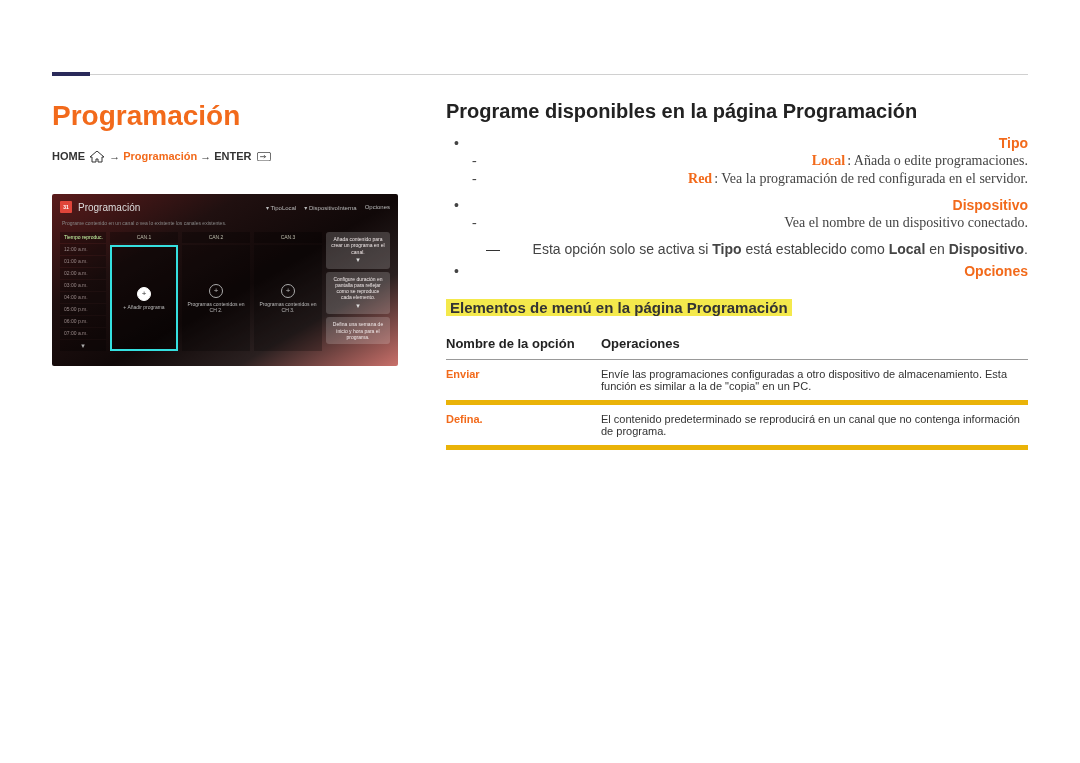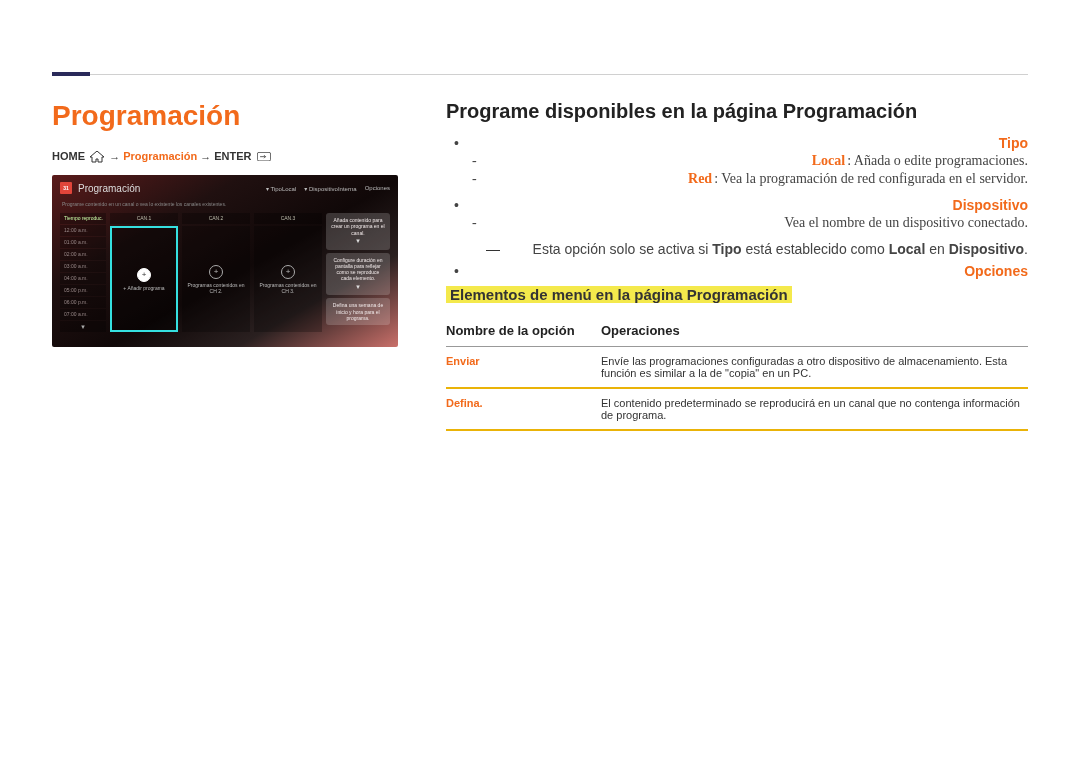--- a/index.html
+++ b/index.html
@@ -4,21 +4,21 @@
 <style>
 * { box-sizing: border-box; margin: 0; padding: 0; }
 body { font-family: "Segoe UI", Arial, sans-serif; color: #333; background: #fff; }
 .page { width: 1080px; height: 616px; padding: 46px 52px 0 52px; position: relative; }
 .top-rule { position: absolute; top: 74px; left: 52px; right: 52px; height: 1px; background: #d0d0d0; }
 .top-rule::before { content: ""; position: absolute; left: 0; top: -2px; width: 38px; height: 4px; background: #2a2a5a; }
 .cols { display: flex; gap: 48px; margin-top: 54px; }
 .left { width: 346px; flex: none; }
 .right { flex: 1; }
 .h1 { font-size: 28px; font-weight: 600; color: #f26a1b; margin-bottom: 18px; }
-.breadcrumb { font-size: 11px; font-weight: 700; margin-bottom: 12px; }
+.breadcrumb { font-size: 11px; font-weight: 700; margin-bottom: 31px; }
 .breadcrumb .red { color: #f26a1b; }
 .bc-icon { display: inline-block; width: 14px; height: 12px; vertical-align: middle; margin: 0 2px; }
 
 .mock { width: 346px; height: 172px; border-radius: 2px; overflow: hidden; position: relative;
   background: linear-gradient(150deg, #5a1b1b 0%, #201010 30%, #100808 55%, #2a2020 75%, #c9706a 100%); color: #ccc; font-size: 6px; }
 .mock-header { display: flex; align-items: center; gap: 6px; padding: 7px 8px; color: #ddd; }
 .mock-header .ico { width: 12px; height: 12px; background: #e0453a; border-radius: 1px; display: inline-flex; align-items: center; justify-content: center; font-size: 5px; color: #fff; font-weight: 700; }
 .mock-title { font-size: 10px; color: #ddd; }
 .mock-hright { margin-left: auto; display: flex; gap: 8px; font-size: 6px; color: #bbb; }
 .mock-sub { font-size: 5px; color: #888; padding: 0 10px 6px 10px; }
@@ -45,24 +45,24 @@
 ul.funcs { list-style: none; padding-left: 20px; font-size: 14px; color: #444; text-align: right; }
 ul.funcs > li { margin-bottom: 2px; position: relative; }
 ul.funcs > li::before { content: "•"; position: absolute; left: -12px; top: 0; }
 ul.funcs .k { font-weight: 700; color: #f26a1b; }
 ul.sub { list-style: none; padding: 2px 0 6px 20px; font-family: Liberation Serif, serif; }
 ul.sub > li { position: relative; margin-bottom: 2px; }
 ul.sub > li::before { content: "-"; position: absolute; left: -14px; top: 0; }
 ul.sub .kk { font-weight: 700; color: #f26a1b; margin-right: 2px; }
 .note { position: relative; padding-left: 20px; margin: 2px 0 6px 20px; }
 .note::before { content: "―"; position: absolute; left: 0; top: 0; color: #333; }
-.highline { display: inline-block; background: #f4e94c; font-size: 15px; font-weight: 600; color: #333; padding: 0 4px; margin: 5px 0 14px 0; }
+.highline { display: inline-block; background: #f4e94c; font-size: 15px; font-weight: 600; color: #333; padding: 0 4px; margin: 18px 0 14px 0; }
 .table { width: 100%; font-size: 11px; border-collapse: collapse; }
 .table th { text-align: left; font-size: 13px; font-weight: 700; color: #222; padding: 6px 0 8px 0; border-bottom: 1px solid #999; }
-.table td { padding: 8px 0; border-bottom: 2px solid #eab308; vertical-align: top; }
+.table td { padding: 8px 0; border-bottom: 5px solid #eab308; vertical-align: top; }
 .table td.name { width: 155px; color: #f26a1b; font-weight: 700; }
 .table th.name { width: 155px; }
 .bold { font-weight: 700; }
 </style>
 </head>
 <body>
 
 <div class="page">
   <div class="top-rule"></div>
 

